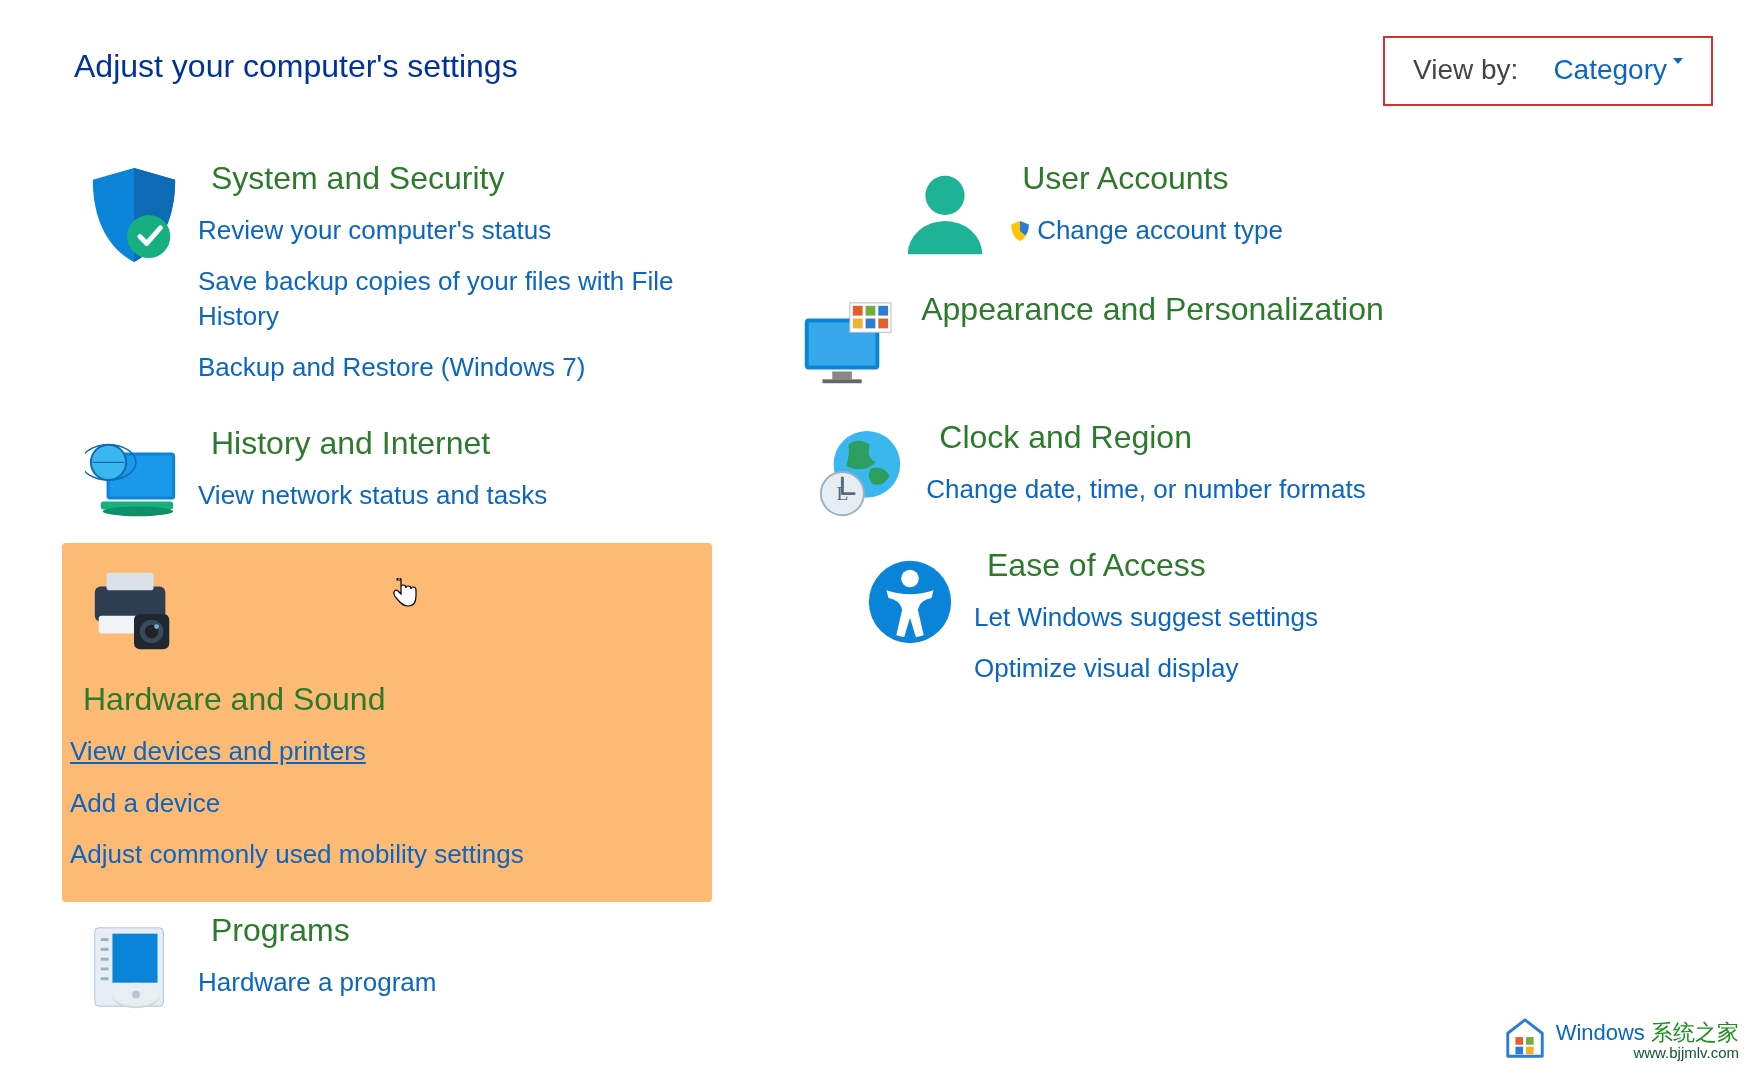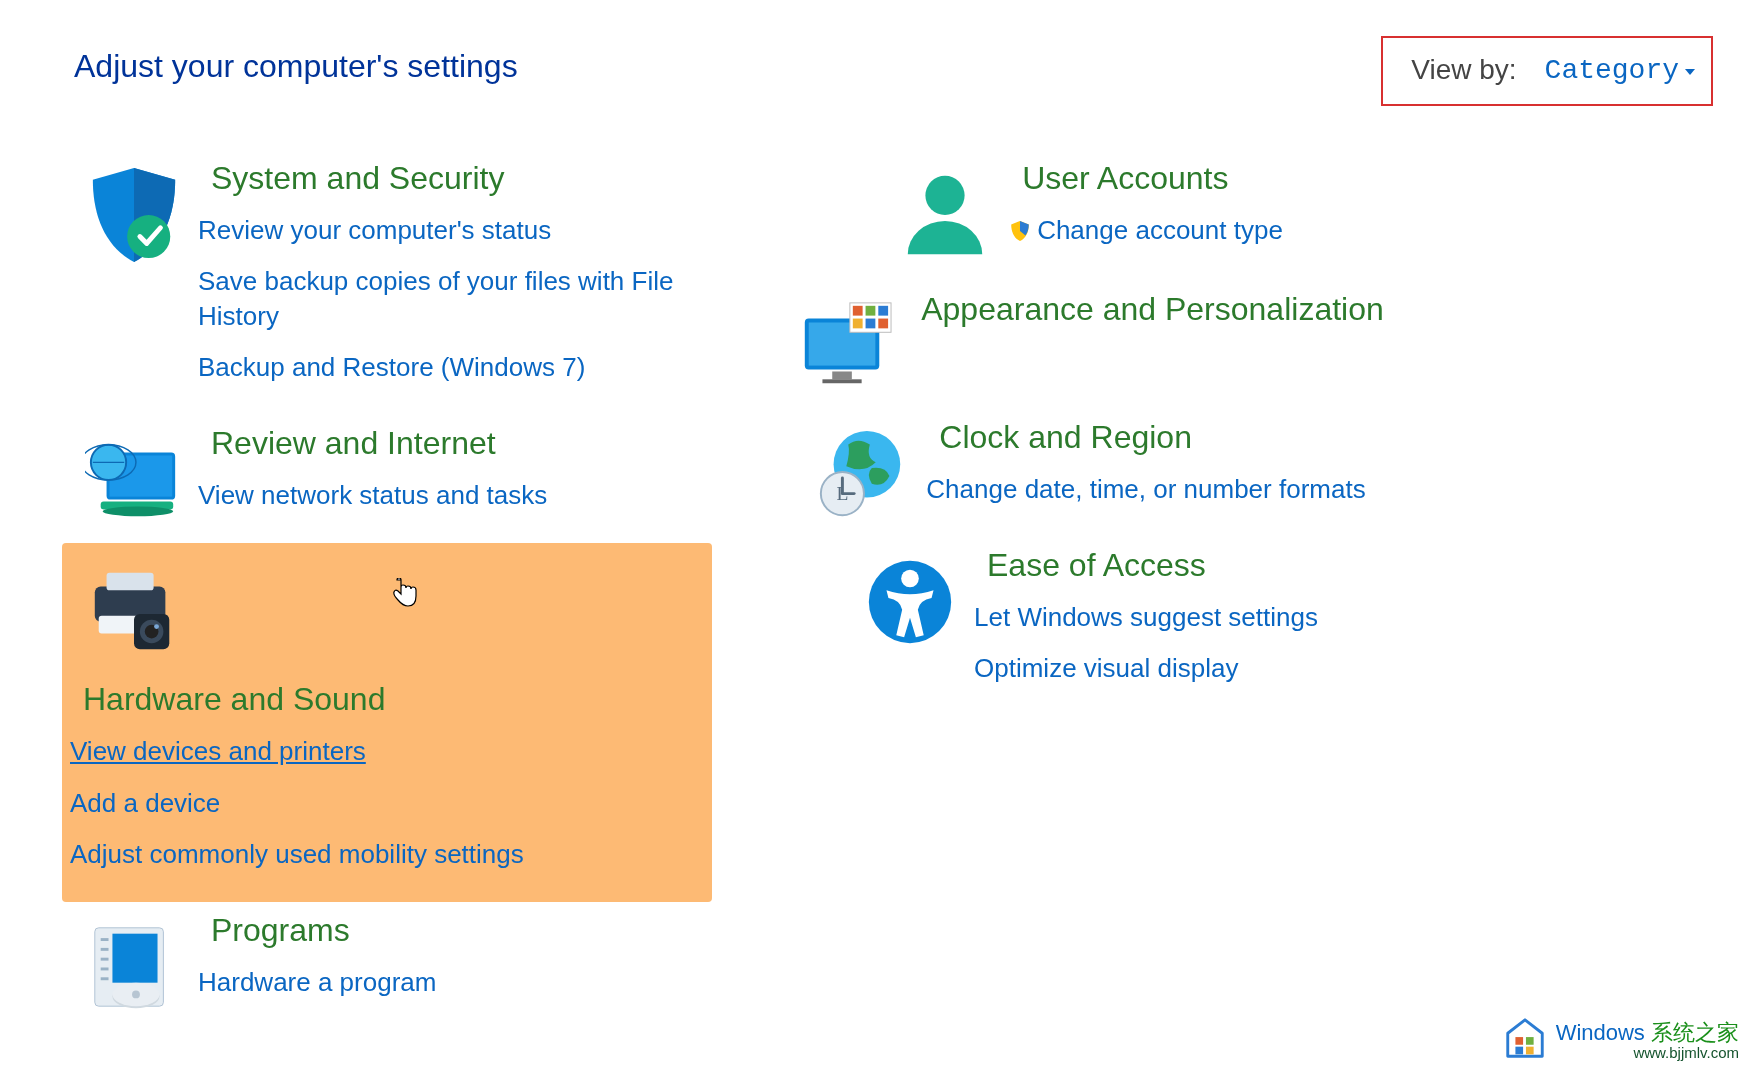--- a/index.html
+++ b/index.html
@@ -17,37 +17,35 @@
       top: 48px;
       font-size: 32px;
       font-weight: 400;
       color: #003399;
     }
     .viewby-box {
       position: absolute;
       right: 36px;
       top: 36px;
       border: 2px solid #d83030;
-      padding: 16px 16px 18px 28px;
+      padding: 16px 28px 18px 28px;
       display: flex;
       align-items: center;
-      gap: 28px;
+      gap: 35px;
     }
     .viewby-label {
       font-size: 28px;
       color: #444;
     }
     .viewby-value {
       font-size: 28px;
       color: #0a66c2;
       cursor: pointer;
       display: flex;
-      align-items: center;
       gap: 6px;
-      font-family: Liberation Mono, monospace;
     }
     .caret { width: 0; height: 0; border-left: 5px solid transparent; border-right: 5px solid transparent; border-top: 6px solid #0a66c2; margin-top: 4px; }
 
     .columns {
       position: absolute;
       left: 62px;
       top: 150px;
       display: flex;
       gap: 10px;
     }
@@ -150,21 +148,21 @@
           <rect x="22" y="22" width="70" height="48" rx="4" fill="#0a84d8"></rect>
           <rect x="25" y="25" width="64" height="42" fill="#1b98ea"></rect>
           <rect x="16" y="72" width="74" height="8" rx="3" fill="#16b080"></rect>
           <ellipse cx="54" cy="82" rx="36" ry="5" fill="#0e8f68"></ellipse>
           <circle cx="24" cy="32" r="18" fill="#3ab7ef"></circle>
           <path d="M24 14 a18 18 0 0 1 0 36 a18 18 0 0 1 0 -36" fill="none" stroke="#0d6ab4" stroke-width="2"></path>
           <path d="M8 32 h32 M24 14 a28 18 0 0 1 0 36 a28 18 0 0 1 0 -36" fill="none" stroke="#0d6ab4" stroke-width="1.5"></path>
         </svg>
       </div>
       <div class="body">
-        <div class="cat-title">Review and Internet</div>
+        <div class="cat-title">History and Internet</div>
         <span class="sublink">View network status and tasks</span>
       </div>
     </div>
 
     <div class="cat highlight">
       <div class="icon-wrap">
         <svg viewBox="0 0 100 100">
           <rect x="10" y="28" width="72" height="36" rx="6" fill="#2e3d4f"></rect>
           <rect x="22" y="14" width="48" height="18" rx="3" fill="#d9e2eb"></rect>
           <rect x="14" y="58" width="64" height="18" rx="3" fill="#f0f4f8"></rect>

